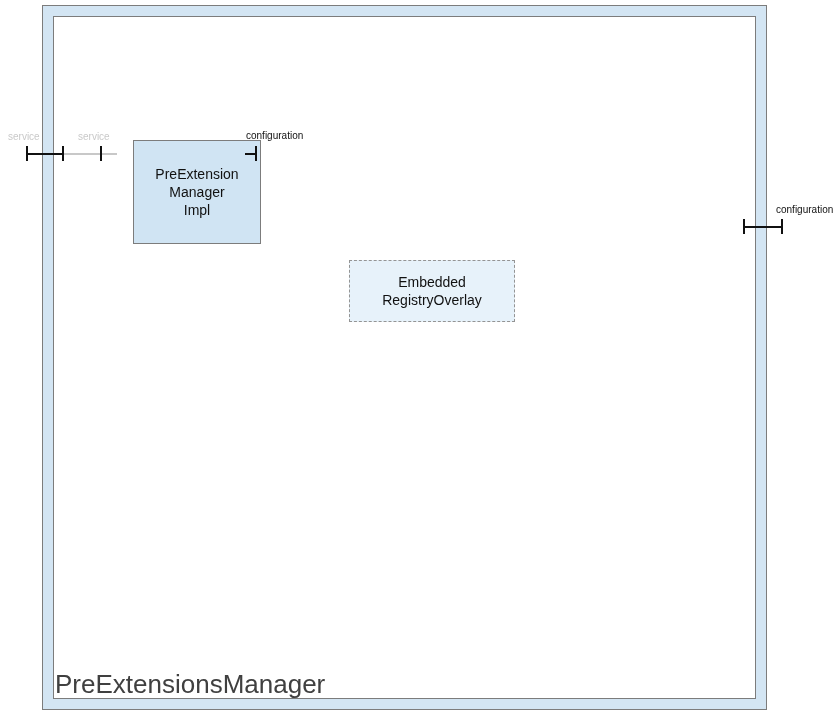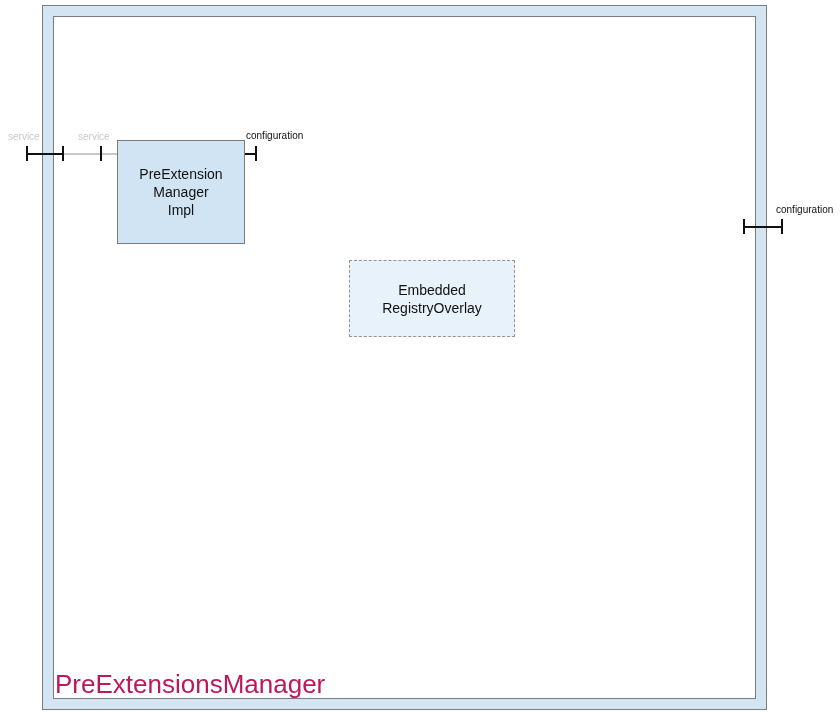--- a/index.html
+++ b/index.html
@@ -35,53 +35,53 @@
     box-sizing: border-box;
     background: #ffffff;
     border: 1px solid #7c7c7c;
   }
   .composite-title {
     position: absolute;
     left: 55px;
     top: 669px;
     font-size: 26px;
     line-height: 31px;
-    color: #be185d;
+    color: #404040;
     white-space: nowrap;
     z-index: 3;
   }
   
   .component {
     position: absolute;
     box-sizing: border-box;
     display: flex;
     align-items: center;
     justify-content: center;
     text-align: center;
     z-index: 2;
   }
   .component .component-label {
     font-size: 14px;
     line-height: 18px;
     color: #111111;
   }
   .component .ln { display: block; }
   .component.solid {
-    left: 117px;
+    left: 133px;
     top: 140px;
     width: 128px;
     height: 104px;
     background: #d0e4f3;
     border: 1px solid #7c7c7c;
   }
   .component.dashed {
     left: 349px;
     top: 260px;
     width: 166px;
-    height: 77px;
+    height: 62px;
     background: #e7f2fa;
     border: 1px dashed #949494;
   }
   
   .seg {
     position: absolute;
     height: 2px;
     background: #111111;
     z-index: 4;
   }

